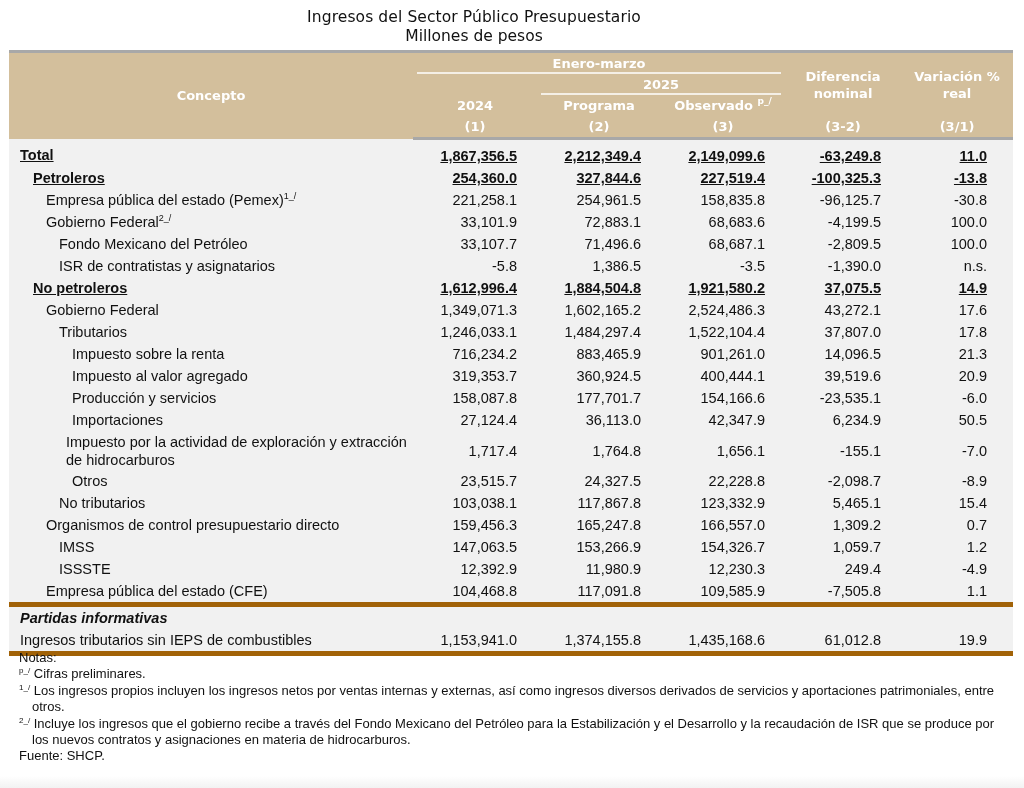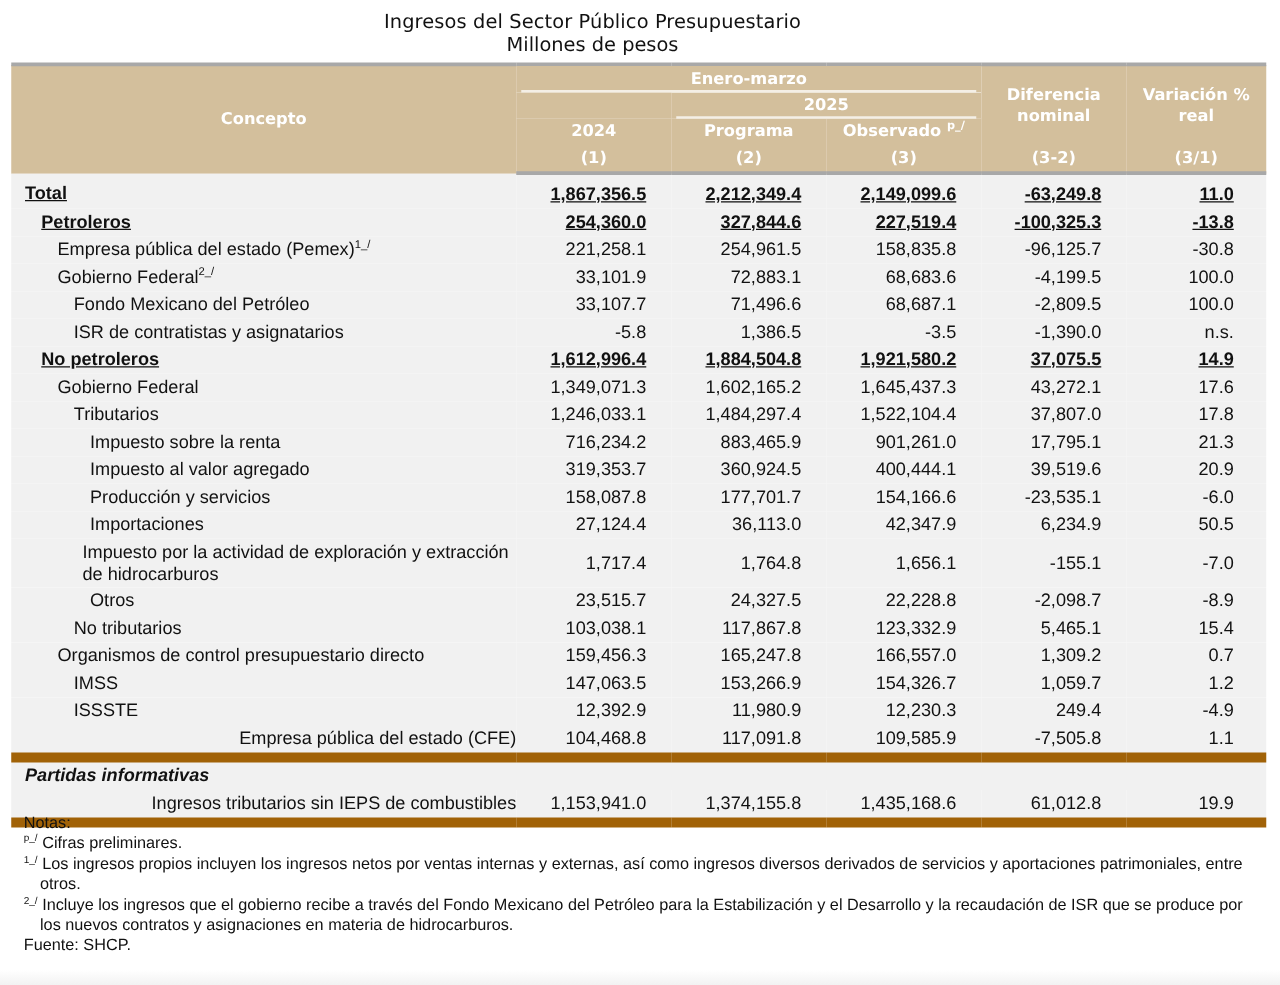--- a/index.html
+++ b/index.html
@@ -57,21 +57,21 @@
   tbody tr.first td { padding-top: 5px; }
   tr.bold td { font-weight: bold; text-decoration: underline; }
   .ind0 { padding-left: 11px !important; }
   .ind1 { padding-left: 24px !important; }
   .ind2 { padding-left: 37px !important; }
   .ind3 { padding-left: 50px !important; }
   .ind4 { padding-left: 63px !important; }
   .ind4b { padding-left: 57px !important; }
   tr.wrap2 td { height: 39px; line-height: 18px; }
   tr.wrap2 td.lbl { white-space: normal; }
-  tr.sep-bottom td { border-bottom: 8px solid #a16207; text-align: right; }
+  tr.sep-bottom td { border-bottom: 5px solid #a16207; }
   tr.italic td.lbl { font-style: italic; font-weight: bold; }
   sup { font-size: 9px; line-height: 0; vertical-align: 6px; }
   .notes {
     position: absolute; left: 19px; top: 650px; width: 995px;
     font-size: 13px; line-height: 16.4px; color: #111;
   }
   .notes .hang { padding-left: 13px; text-indent: -13px; }
   .notes sup { font-size: 8px; vertical-align: 5px; }
   .bottom-fade {
     position: absolute; left: 0; top: 776px; width: 1024px; height: 12px;
@@ -180,38 +180,38 @@
           <td class="num">1,612,996.4</td>
           <td class="num">1,884,504.8</td>
           <td class="num">1,921,580.2</td>
           <td class="num">37,075.5</td>
           <td class="num last">14.9</td>
         </tr>
         <tr class="">
           <td class="lbl ind2"><span>Gobierno Federal</span></td>
           <td class="num">1,349,071.3</td>
           <td class="num">1,602,165.2</td>
-          <td class="num">1,645,437.3</td>
+          <td class="num">2,524,486.3</td>
           <td class="num">43,272.1</td>
           <td class="num last">17.6</td>
         </tr>
         <tr class="">
           <td class="lbl ind3"><span>Tributarios</span></td>
           <td class="num">1,246,033.1</td>
           <td class="num">1,484,297.4</td>
           <td class="num">1,522,104.4</td>
           <td class="num">37,807.0</td>
           <td class="num last">17.8</td>
         </tr>
         <tr class="">
           <td class="lbl ind4"><span>Impuesto sobre la renta</span></td>
           <td class="num">716,234.2</td>
           <td class="num">883,465.9</td>
           <td class="num">901,261.0</td>
-          <td class="num">17,795.1</td>
+          <td class="num">14,096.5</td>
           <td class="num last">21.3</td>
         </tr>
         <tr class="">
           <td class="lbl ind4"><span>Impuesto al valor agregado</span></td>
           <td class="num">319,353.7</td>
           <td class="num">360,924.5</td>
           <td class="num">400,444.1</td>
           <td class="num">39,519.6</td>
           <td class="num last">20.9</td>
         </tr>

